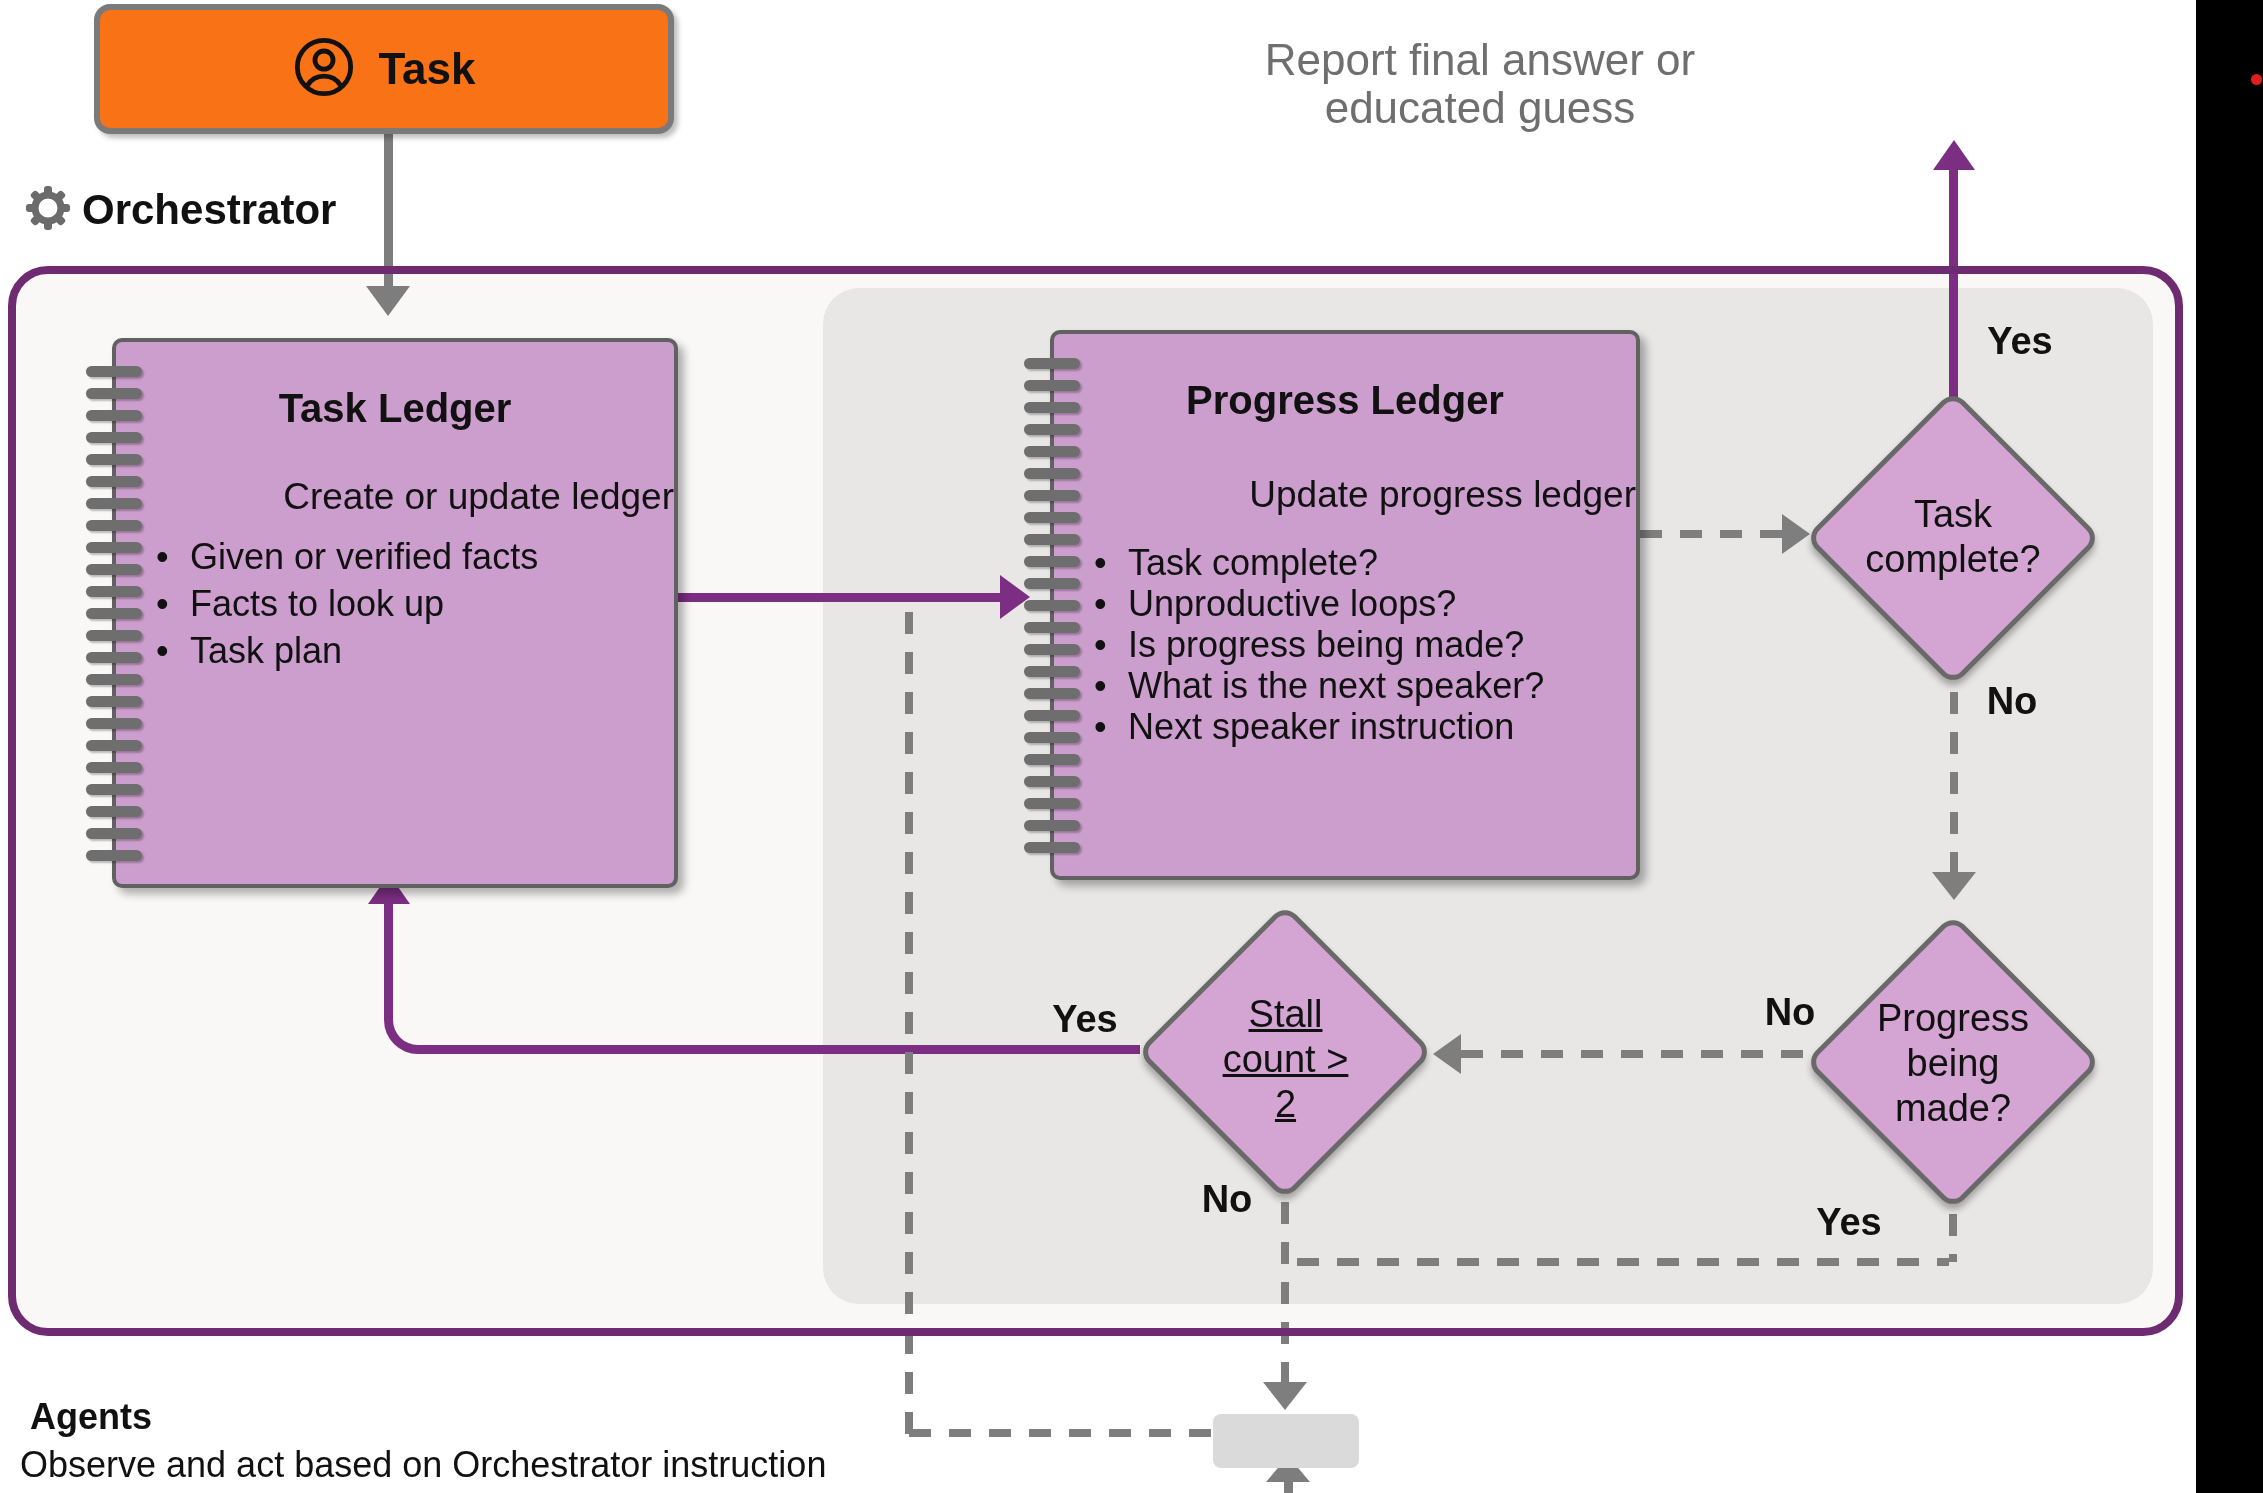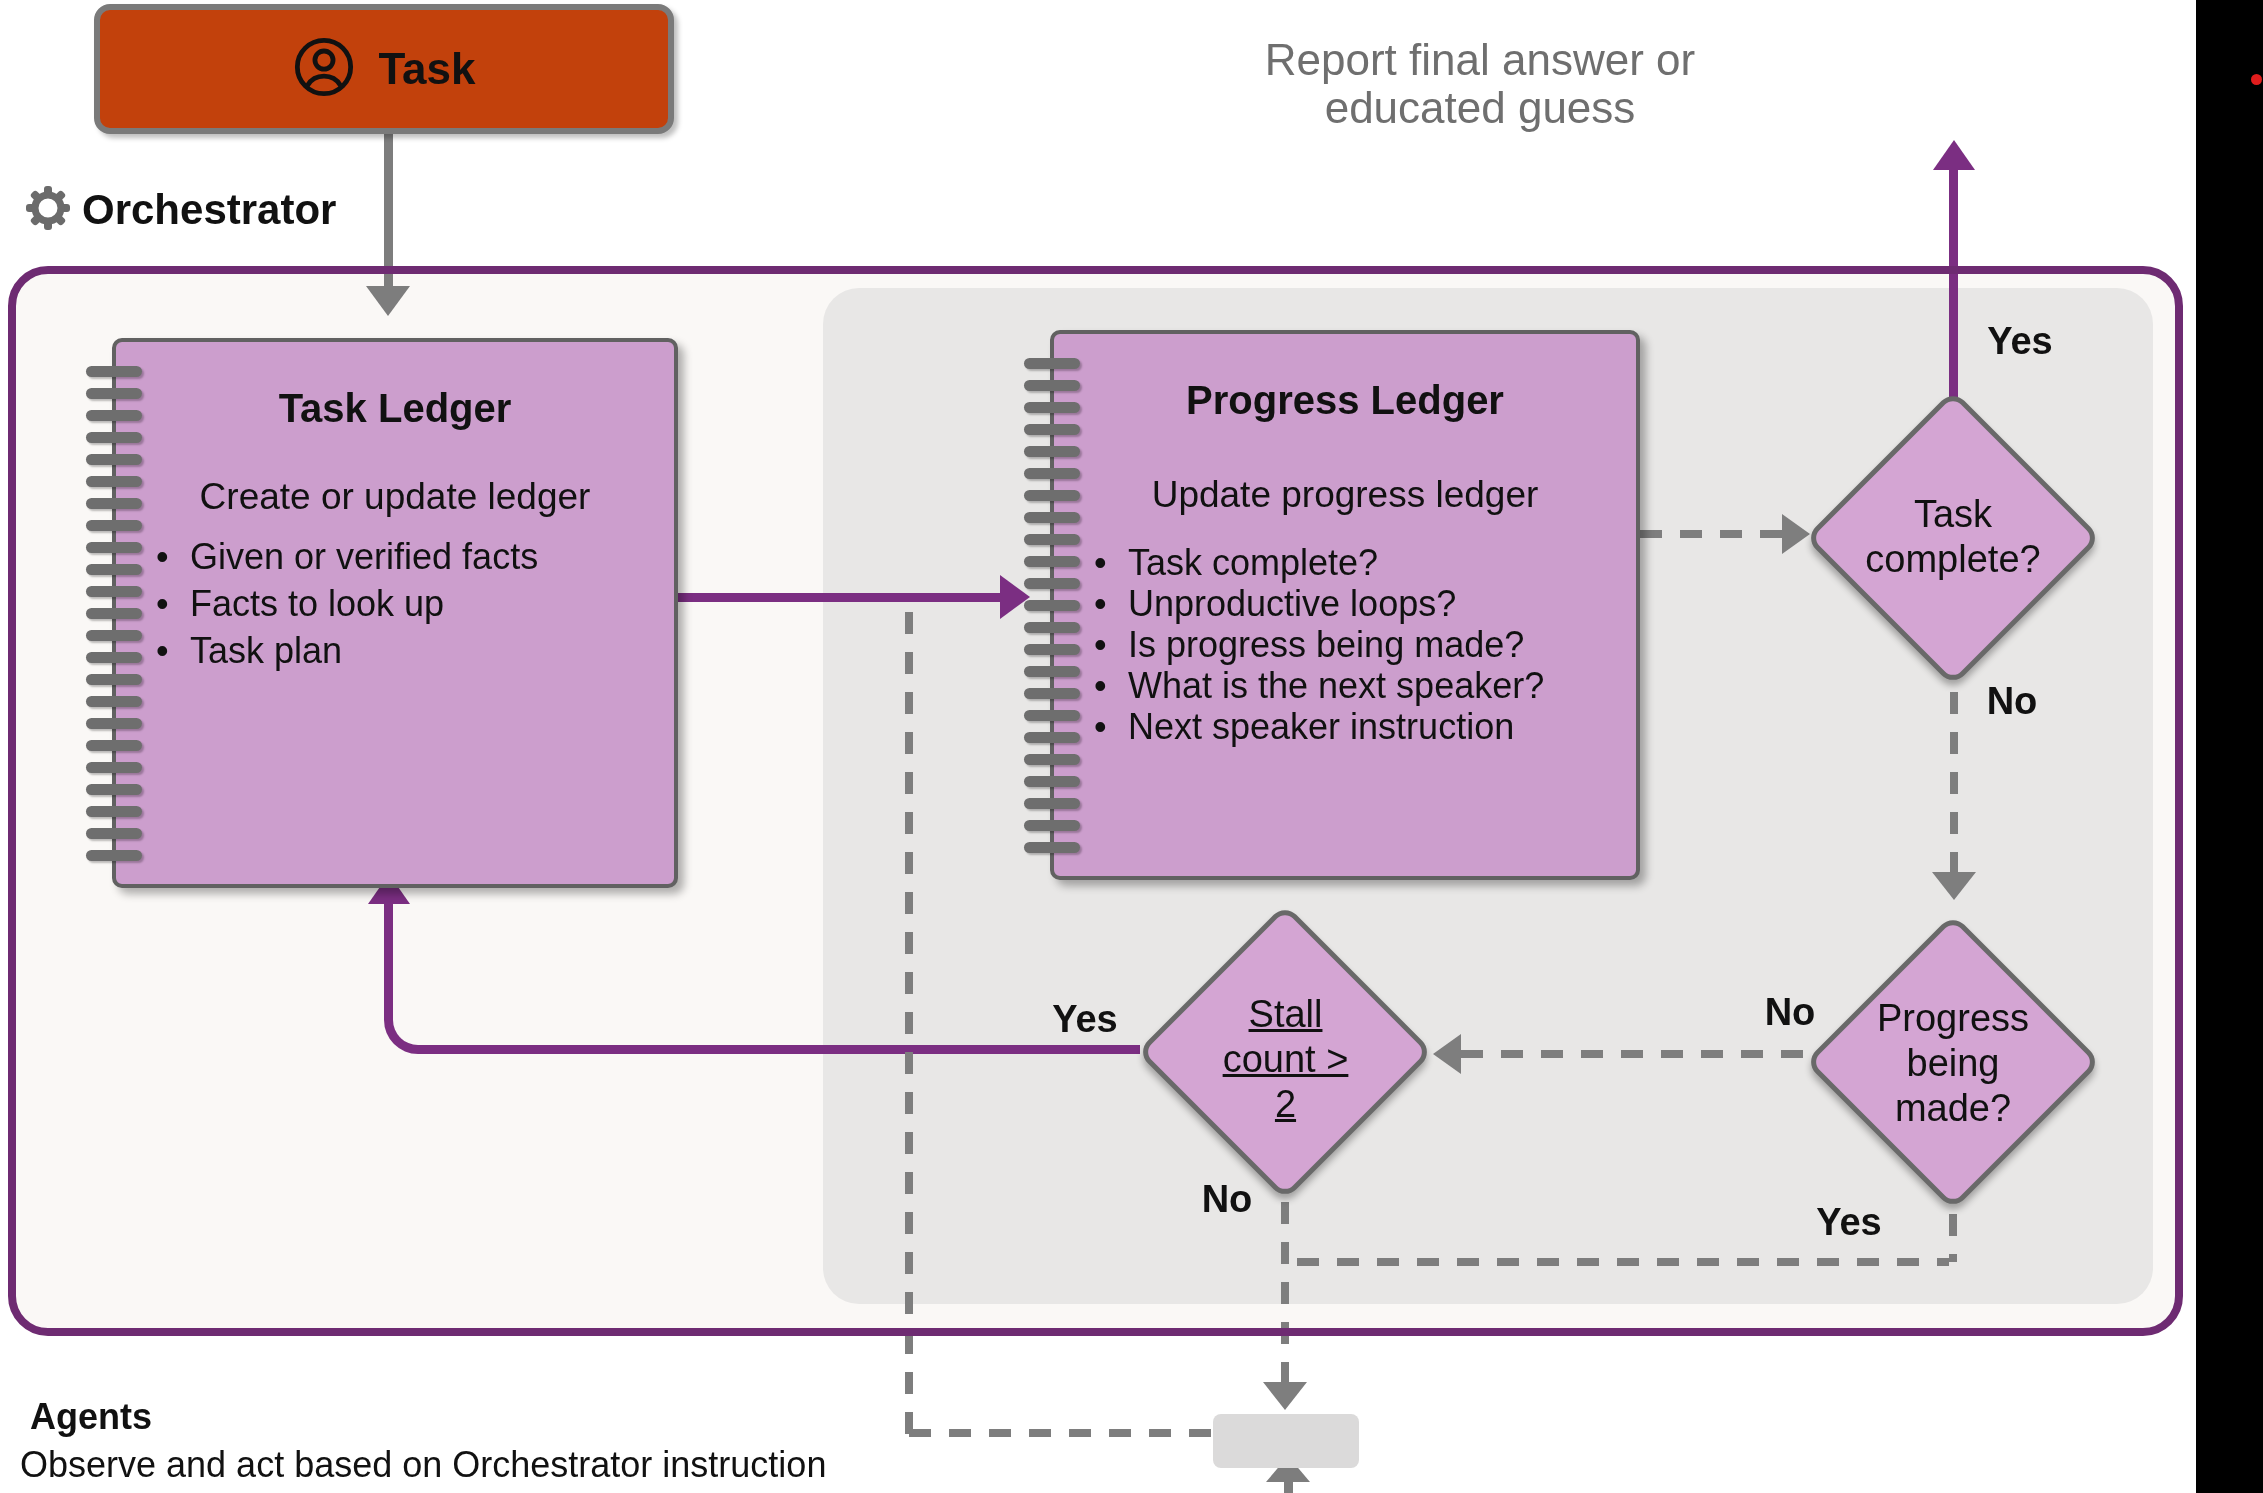--- a/index.html
+++ b/index.html
@@ -13,40 +13,40 @@
     background:#faf8f6; border-radius:40px; z-index:1; }
   .container-border { position:absolute; left:8px; top:266px; width:2175px; height:1070px;
     border:8px solid #6e2b72; border-radius:40px; z-index:6; pointer-events:none; }
   .inner-panel { position:absolute; left:823px; top:288px; width:1330px; height:1016px;
     background:#e8e7e6; border-radius:36px; z-index:2; }
   .black-strip { position:absolute; left:2196px; top:0; width:67px; height:1493px; background:#000; z-index:8; }
   .red-dot { position:absolute; left:2251px; top:74px; width:11px; height:11px; border-radius:50%; background:#e11d1d; z-index:9; }
 
   
   .task-box { position:absolute; left:94px; top:4px; width:580px; height:130px;
-    background:#c2410c; border:6px solid #7a7a7a; border-radius:16px;
+    background:#f97316; border:6px solid #7a7a7a; border-radius:16px;
     display:flex; align-items:center; justify-content:center; gap:22px; z-index:7;
     box-shadow:4px 4px 5px rgba(0,0,0,0.25); }
   .task-box .label { font-size:44px; font-weight:bold; }
   .orchestrator-label { position:absolute; left:24px; top:184px; display:flex; align-items:center; gap:10px; z-index:7; }
   .orchestrator-label .label { font-size:42px; font-weight:bold; }
   .report-note { position:absolute; left:1245px; top:36px; width:470px; text-align:center;
     font-size:44px; line-height:1.1; color:#6f6f6f; z-index:7; }
   .complete-btn { position:absolute; left:1725px; top:34px; width:458px; height:110px;
     background:#18a24c; border-radius:14px; display:flex; align-items:center; justify-content:center;
     gap:18px; z-index:7; }
   .complete-btn .label { font-size:40px; font-weight:bold; color:#fff; }
 
   
   .notebook { position:absolute; background:#cc9ecd; border:4px solid #616161; border-radius:10px;
     z-index:4; box-shadow:6px 6px 8px rgba(0,0,0,0.3); }
   #task-ledger { left:112px; top:338px; width:566px; height:550px; }
   #progress-ledger { left:1050px; top:330px; width:590px; height:550px; }
   .nb-title { position:absolute; left:0; right:0; top:44px; text-align:center; font-size:40px; font-weight:bold; }
-  .nb-sub { position:absolute; left:0; right:0; text-align:center; font-size:37px; }
+  .nb-sub { position:absolute; left:0; right:0; text-align:right; font-size:37px; }
   #task-ledger .nb-sub { top:134px; }
   #progress-ledger .nb-sub { top:140px; }
   .nb-list { position:absolute; left:30px; width:515px; list-style:none; font-size:36px; }
   #task-ledger .nb-list { top:192px; line-height:1.30; }
   #progress-ledger .nb-list { top:208px; line-height:1.14; }
   .nb-list li { position:relative; padding-left:44px; }
   .nb-list li::before { content:"•"; position:absolute; left:10px; }
   .spiral-tab { position:absolute; left:-30px; width:56px; height:11px; border-radius:6px;
     background:#6e6e6e; box-shadow:2px 2px 2px rgba(0,0,0,0.25); }
 

